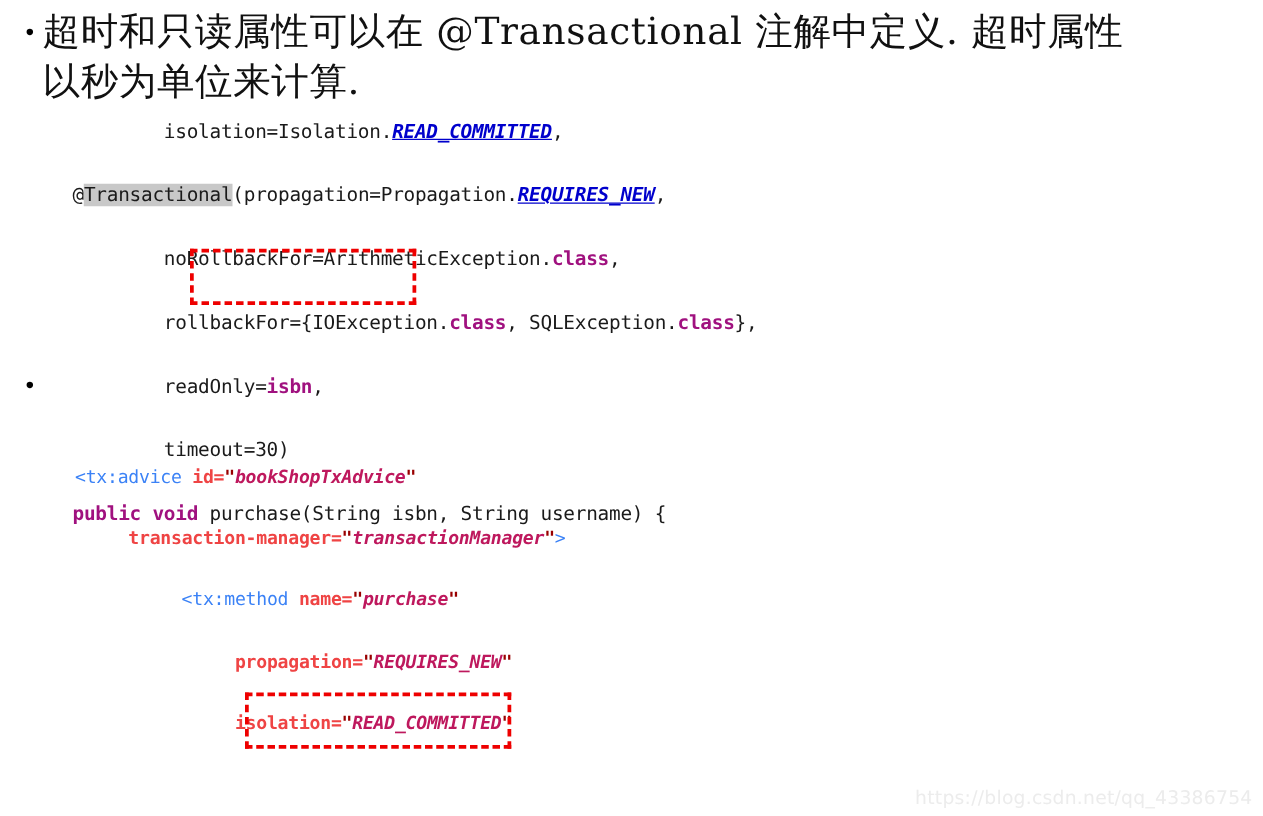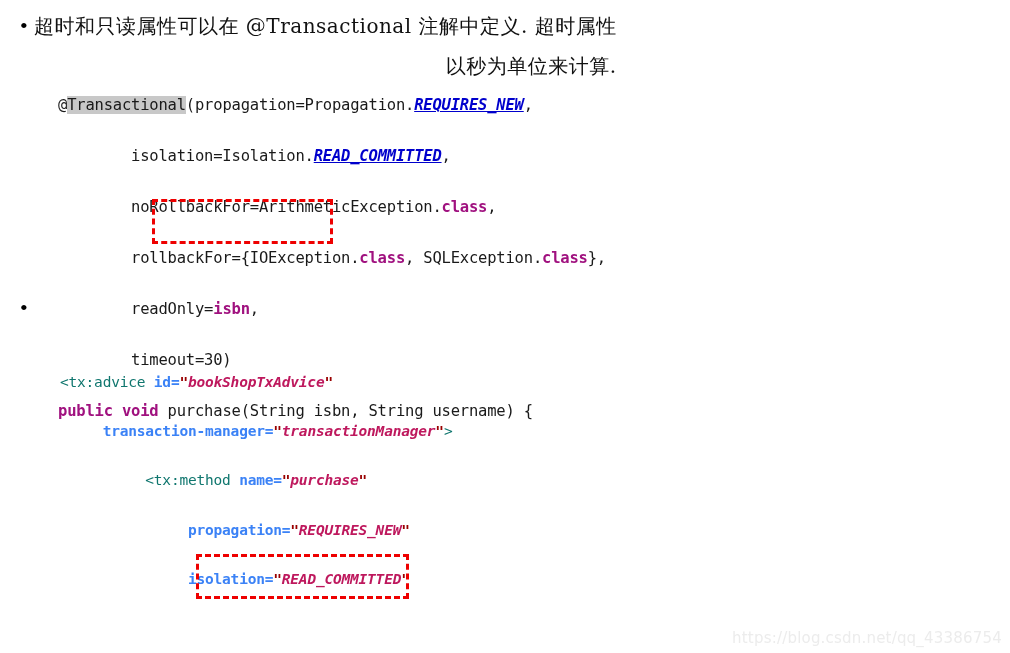--- a/index.html
+++ b/index.html
@@ -28,26 +28,25 @@
     text-align: left;
     font-size: 22px;
     line-height: 40px;
     color: #000000;
     font-family: "Liberation Serif", serif;
     padding-left: 14px;
     box-sizing: border-box;
   }
   .bullet-text {
     font-family: "DejaVu Serif", "Liberation Serif", serif;
-    font-size: 20px;
+    font-size: 30px;
     line-height: 40px;
     color: #111111;
     letter-spacing: 0.5px;
     white-space: pre-wrap;
-    text-align: right;
   }
 
   #bullet-1 { left: 6px; top: 6px; width: 995px; }
   #bullet-2 { left: 6px; top: 288px; width: 900px; }
 
   
   .code-block {
     position: absolute;
     font-family: "DejaVu Sans Mono", "Liberation Mono", monospace;
     white-space: pre;
@@ -71,22 +70,22 @@
 
   .code-line { display: block; height: inherit; }
 
   
   .tok-plain     { color: #1a1a1a; }
   .tok-ann-name  { background: #c8c8c8; color: #1a1a1a; }
   .tok-const     { color: #0000cc; font-weight: bold; font-style: italic; text-decoration: underline; }
   .tok-kw        { color: #a0117f; font-weight: bold; }
 
   
-  .x-tag   { color: #0f766e; }
-  .x-attr  { color: #3b82f6; font-weight: bold; }
+  .x-tag   { color: #3b82f6; }
+  .x-attr  { color: #ef4444; font-weight: bold; }
   .x-quote { color: #990000; font-weight: bold; }
   .x-val   { color: #be185d; font-weight: bold; font-style: italic; }
   .x-punct { color: #1a7a7a; }
 
   
   .redbox {
     position: absolute;
     border: 3px dashed #ee0000;
     box-sizing: border-box;
     pointer-events: none;
@@ -109,22 +108,22 @@
 </style>
 </head>
 <body>
 
 <div class="bullet-block" id="bullet-1">
   <span class="bullet-marker">•</span>
   <span class="bullet-text">超时和只读属性可以在 @Transactional 注解中定义. 超时属性
 以秒为单位来计算.</span>
 </div>
 
-<div class="code-block" id="java-code"><span class="code-line"><span class="tok-plain">@</span><span class="tok-ann-name">Transactional</span><span class="tok-plain">(propagation=Propagation.</span><span class="tok-const">REQUIRES_NEW</span><span class="tok-plain">,</span></span>
-<span class="code-line"><span class="tok-plain">        isolation=Isolation.</span><span class="tok-const">READ_COMMITTED</span><span class="tok-plain">,</span></span>
+<div class="code-block" id="java-code"><span class="code-line"><span class="tok-plain">        isolation=Isolation.</span><span class="tok-const">READ_COMMITTED</span><span class="tok-plain">,</span></span>
+<span class="code-line"><span class="tok-plain">@</span><span class="tok-ann-name">Transactional</span><span class="tok-plain">(propagation=Propagation.</span><span class="tok-const">REQUIRES_NEW</span><span class="tok-plain">,</span></span>
 <span class="code-line"><span class="tok-plain">        noRollbackFor=ArithmeticException.</span><span class="tok-kw">class</span><span class="tok-plain">,</span></span>
 <span class="code-line"><span class="tok-plain">        rollbackFor={IOException.</span><span class="tok-kw">class</span><span class="tok-plain">, SQLException.</span><span class="tok-kw">class</span><span class="tok-plain">},</span></span>
 <span class="code-line"><span class="tok-plain">        readOnly=</span><span class="tok-kw">isbn</span><span class="tok-plain">,</span></span>
 <span class="code-line"><span class="tok-plain">        timeout=30)</span></span>
 <span class="code-line"><span class="tok-kw">public void</span><span class="tok-plain"> purchase(String isbn, String username) {</span></span></div>
 
 <div class="redbox" id="redbox-java"></div>
 
 <div class="bullet-block" id="bullet-2">
   <span class="bullet-marker">•</span>

